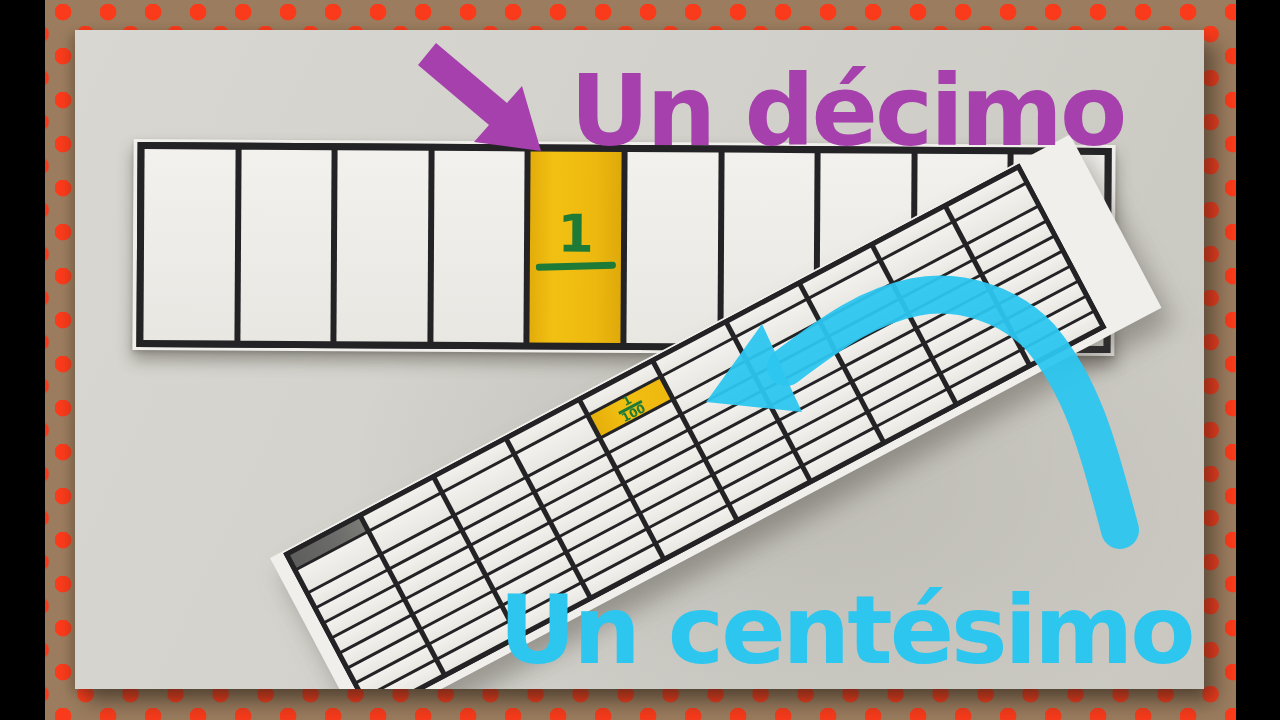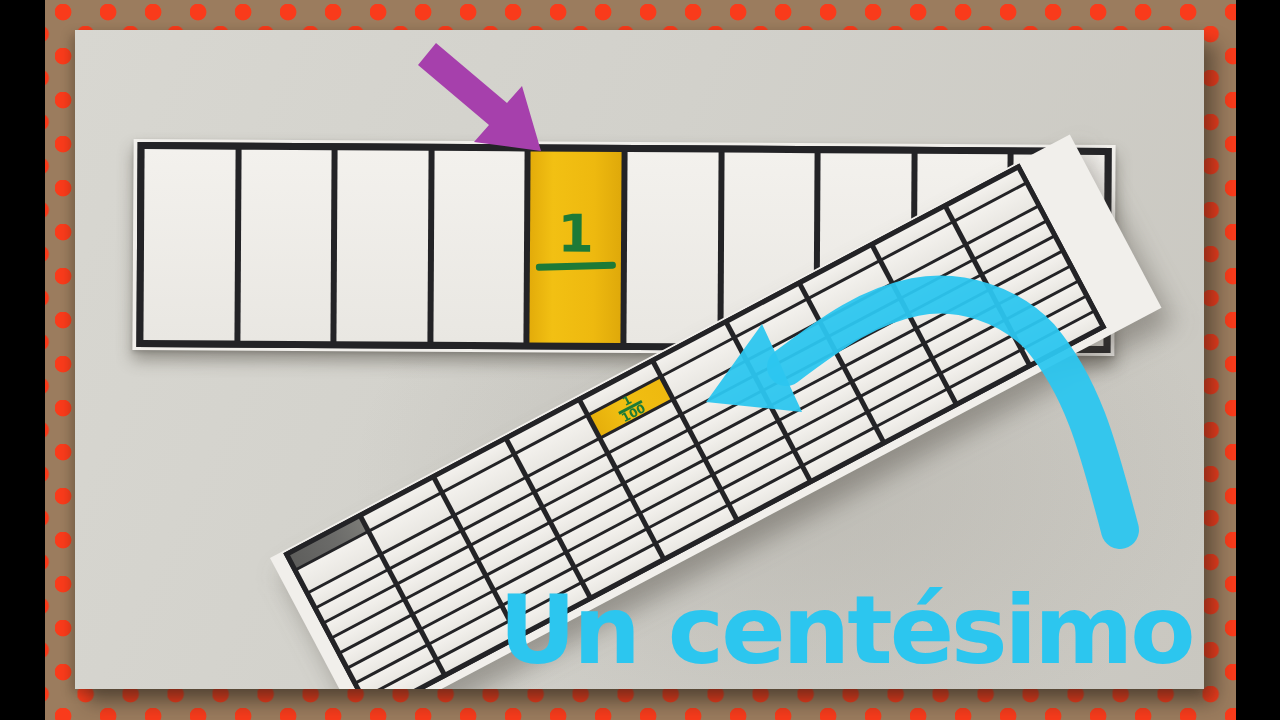--- a/index.html
+++ b/index.html
@@ -199,17 +199,18 @@
             <div class="gcell"></div>
           </div>
       </div>
 
       <svg class="overlay" viewBox="0 0 1129 659">
         <polygon class="purple-fill" points="361,13 432,73 447,56 466,121 399,112 414,95 343,35"></polygon>
         <path class="cyan-stroke" d="M 1045 500 C 1025 425 1010 360 965 307 C 935 275 885 258 840 267 C 795 276 760 300 711 337"></path>
         <polygon class="cyan-fill" points="700,322 687,294 631,372 727,382 714,354"></polygon>
       </svg>
 
+      <div class="label label-tenth">Un décimo</div>
       <div class="label label-hundredth">Un centésimo</div>
 
     </div>
   </div>
 </div>
 
 </body></html>

